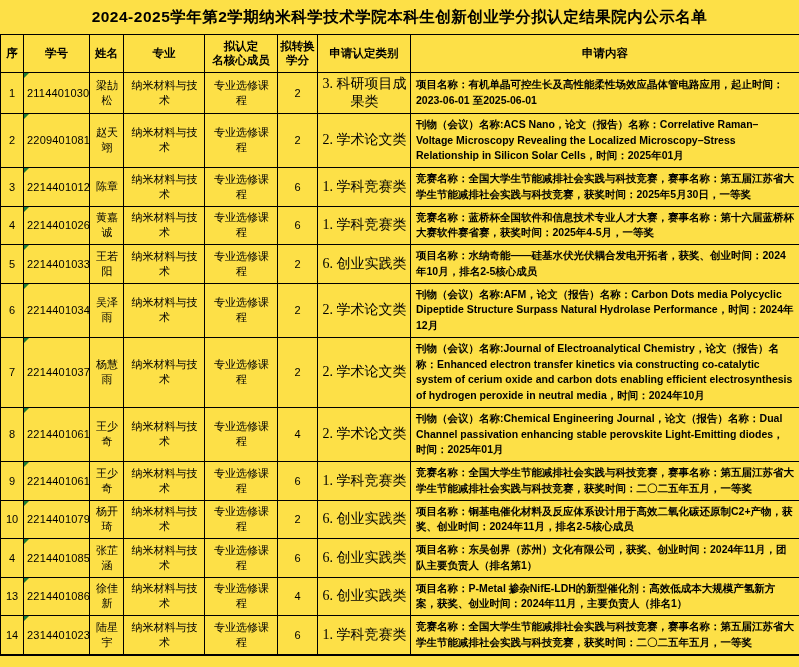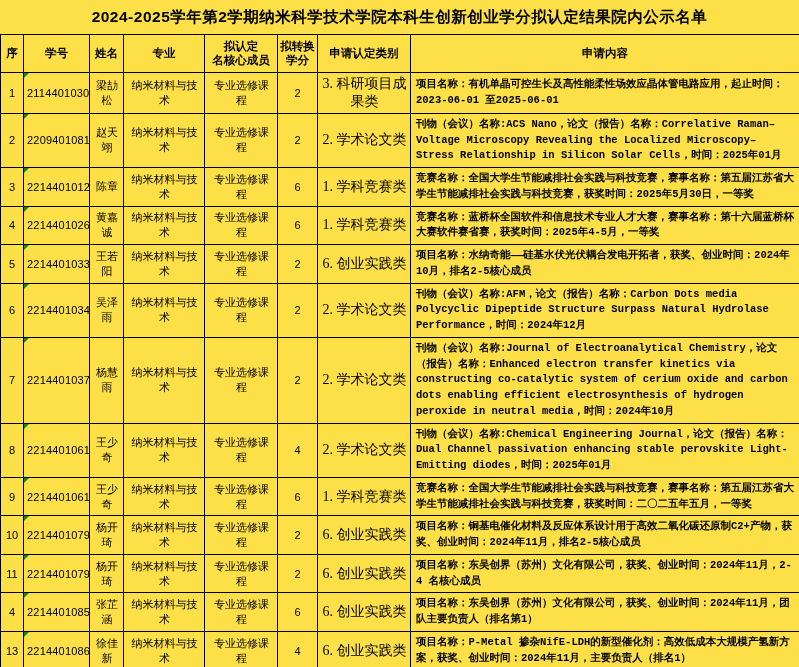--- a/index.html
+++ b/index.html
@@ -75,21 +75,21 @@
     text-align: center;
     padding-left: 4px;
     margin-top: 48px;
   }
   td.c-credit {
     text-align: center;
     font-family: "Liberation Sans", sans-serif;
   }
   td.c-cat { font-size: 14px; }
   td.c-content {
-    font-family: Liberation Mono, monospace;
+    font-family: Liberation Sans, sans-serif;
     font-weight: bold;
     font-size: 10.5px;
     line-height: 1.5;
     text-align: left;
     padding: 3px 5px;
     word-wrap: break-word;
   }
 </style>
 </head>
 <body>
@@ -216,30 +216,20 @@
     <td class="c-no">10</td>
     <td class="c-id"><span class="tri"></span><span class="id-text">2214401079</span></td>
     <td class="c-name">杨开琦</td>
     <td class="c-major">纳米材料与技术</td>
     <td class="c-course">专业选修课程</td>
     <td class="c-credit">2</td>
     <td class="c-cat">6. 创业实践类</td>
     <td class="c-content">项目名称：铜基电催化材料及反应体系设计用于高效二氧化碳还原制C2+产物，获奖、创业时间：2024年11月，排名2-5核心成员</td>
   </tr>
         <tr>
-    <td class="c-no">11</td>
-    <td class="c-id"><span class="tri"></span><span class="id-text">2214401079</span></td>
-    <td class="c-name">杨开琦</td>
-    <td class="c-major">纳米材料与技术</td>
-    <td class="c-course">专业选修课程</td>
-    <td class="c-credit">2</td>
-    <td class="c-cat">6. 创业实践类</td>
-    <td class="c-content">项目名称：东吴创界（苏州）文化有限公司，获奖、创业时间：2024年11月，2-4 名核心成员</td>
-  </tr>
-        <tr>
     <td class="c-no">4</td>
     <td class="c-id"><span class="tri"></span><span class="id-text">2214401085</span></td>
     <td class="c-name">张芷涵</td>
     <td class="c-major">纳米材料与技术</td>
     <td class="c-course">专业选修课程</td>
     <td class="c-credit">6</td>
     <td class="c-cat">6. 创业实践类</td>
     <td class="c-content">项目名称：东吴创界（苏州）文化有限公司，获奖、创业时间：2024年11月，团队主要负责人（排名第1）</td>
   </tr>
         <tr>

